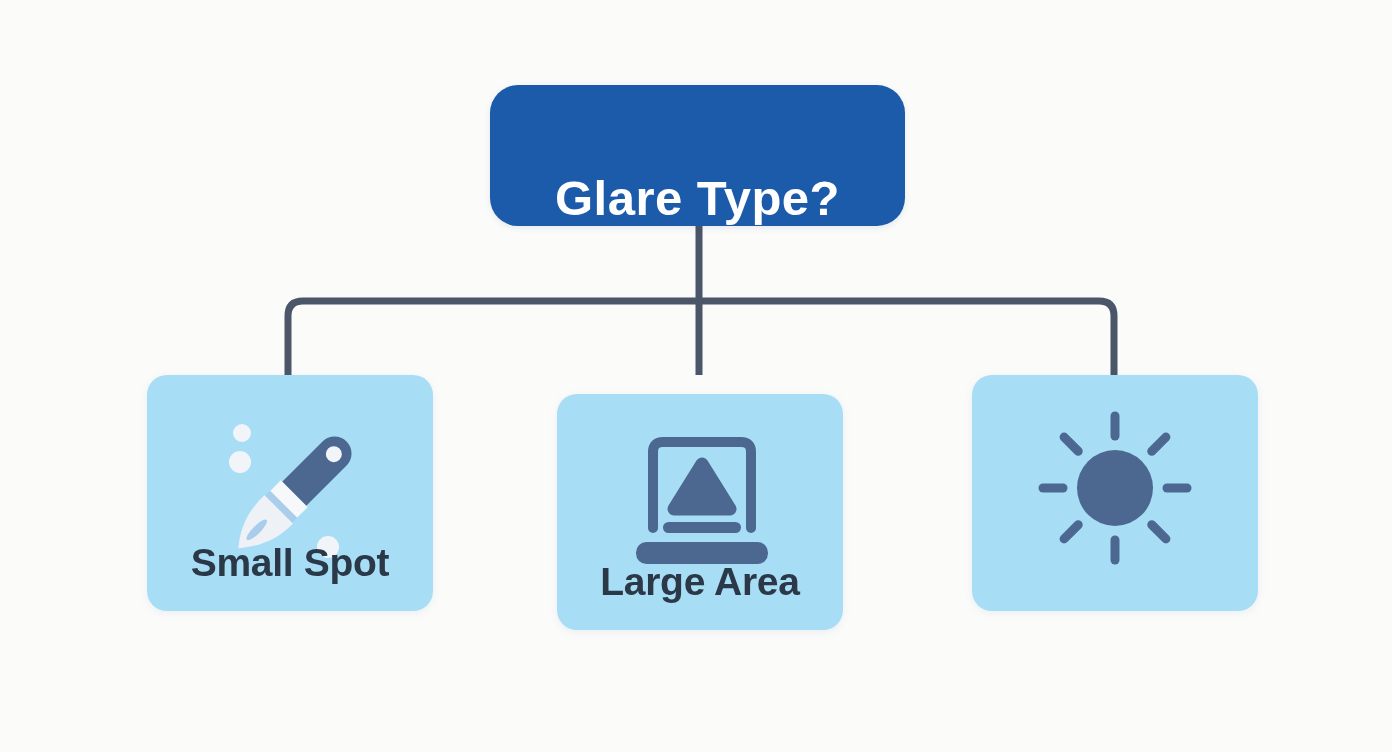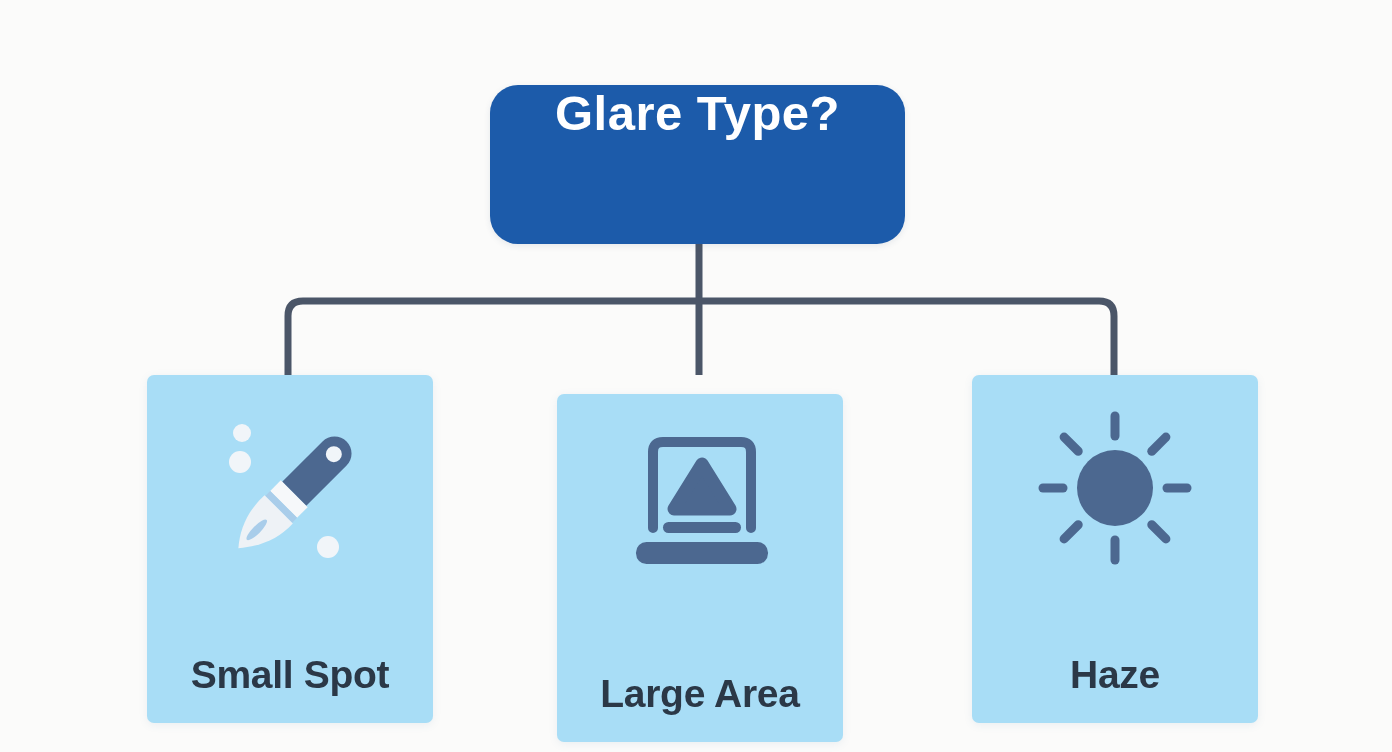--- a/index.html
+++ b/index.html
@@ -23,40 +23,40 @@
   .connectors path {
     stroke: var(--connector, #4b5668);
     stroke-width: 7;
     fill: none;
   }
   .root-node {
     position: absolute;
     left: 490px;
     top: 85px;
     width: 415px;
-    height: 159px;
+    height: 141px;
     border-radius: 28px;
     background: var(--root-bg, #1c5baa);
     display: flex;
-    align-items: flex-start;
+    align-items: flex-end;
     justify-content: center;
     box-shadow: 0 2px 6px rgba(40, 70, 110, 0.10);
   }
   .root-label {
     color: var(--root-text, #ffffff);
     font-size: 49px;
     font-weight: 700;
     letter-spacing: 0.5px;
   }
   .option-card {
     position: absolute;
     top: 375px;
     width: 286px;
-    height: 348px;
-    border-radius: 7px;
+    height: 236px;
+    border-radius: 20px;
     background: var(--option-bg, #a8ddf6);
     box-shadow: 0 2px 8px rgba(90, 130, 165, 0.10);
   }
   .card-1 { left: 147px; }
   .card-2 { left: 557px; margin-top: 19px; }
   .card-3 { left: 972px; }
   .option-icon {
     position: absolute;
     display: block;
     color: var(--icon, #4c6890);
@@ -124,16 +124,15 @@
         <line x1="80" y1="8" x2="80" y2="28"></line>
         <line x1="80" y1="8" x2="80" y2="28" transform="rotate(45 80 80)"></line>
         <line x1="80" y1="8" x2="80" y2="28" transform="rotate(90 80 80)"></line>
         <line x1="80" y1="8" x2="80" y2="28" transform="rotate(135 80 80)"></line>
         <line x1="80" y1="8" x2="80" y2="28" transform="rotate(180 80 80)"></line>
         <line x1="80" y1="8" x2="80" y2="28" transform="rotate(225 80 80)"></line>
         <line x1="80" y1="8" x2="80" y2="28" transform="rotate(270 80 80)"></line>
         <line x1="80" y1="8" x2="80" y2="28" transform="rotate(315 80 80)"></line>
       </g>
     </svg>
-    <span class="option-label">Haze</span>
   </div>
 
 </div>
 
 </body></html>

